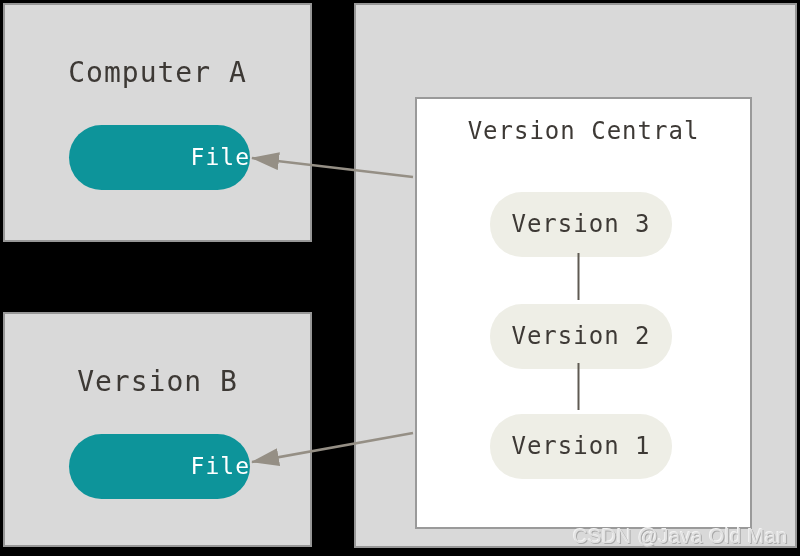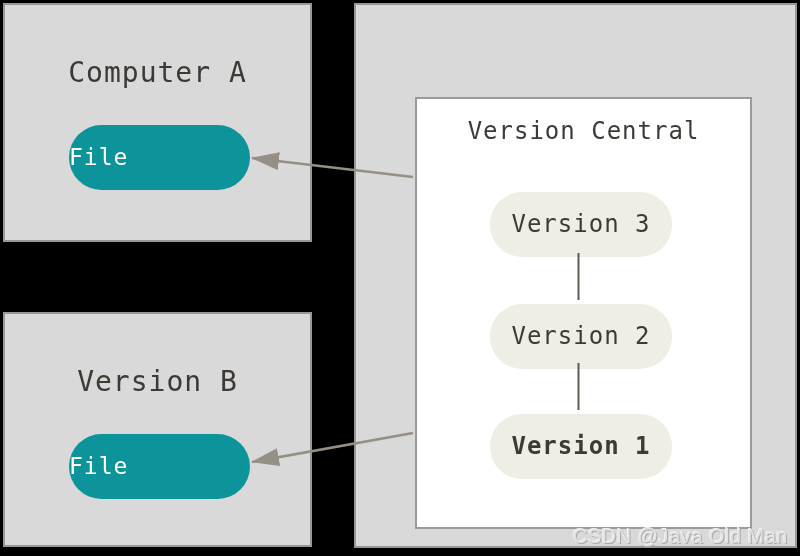--- a/index.html
+++ b/index.html
@@ -42,21 +42,21 @@
     white-space:nowrap;
   }
   #computer-a .panel-title,#computer-b .panel-title{top:48px;}
   #server .panel-title{top:22px;}
   .file-pill{
     position:absolute;
     left:64px;width:181px;height:65px;
     background:var(--teal);
     border-radius:33px;
     color:#ffffff;
-    font-size:23px;line-height:65px;text-align:left;
+    font-size:23px;line-height:65px;text-align:right;
     letter-spacing:1px;
   }
   #computer-a .file-pill{top:120px;}
   #computer-b .file-pill{top:120px;}
   .version-db{
     position:absolute;
     left:59px;top:92px;width:337px;height:432px;
     background:var(--white-fill);
     border:2px solid var(--white-border);
     box-sizing:border-box;
@@ -70,21 +70,21 @@
   .version-pill{
     position:absolute;
     left:73px;width:182px;height:65px;
     background:var(--version-fill);
     border-radius:32px;
     font-size:24px;line-height:65px;text-align:center;
     letter-spacing:1px;
   }
   #version-3{top:93px;}
   #version-2{top:205px;}
-  #version-1{top:315px;font-weight:bold;}
+  #version-1{top:315px;}
   .overlay{
     position:absolute;left:0;top:0;width:800px;height:556px;
     pointer-events:none;
   }
   .watermark{
     position:absolute;
     right:12px;bottom:8px;
     font-family:"Liberation Sans","DejaVu Sans",sans-serif;
     font-size:20px;
     color:var(--watermark);

